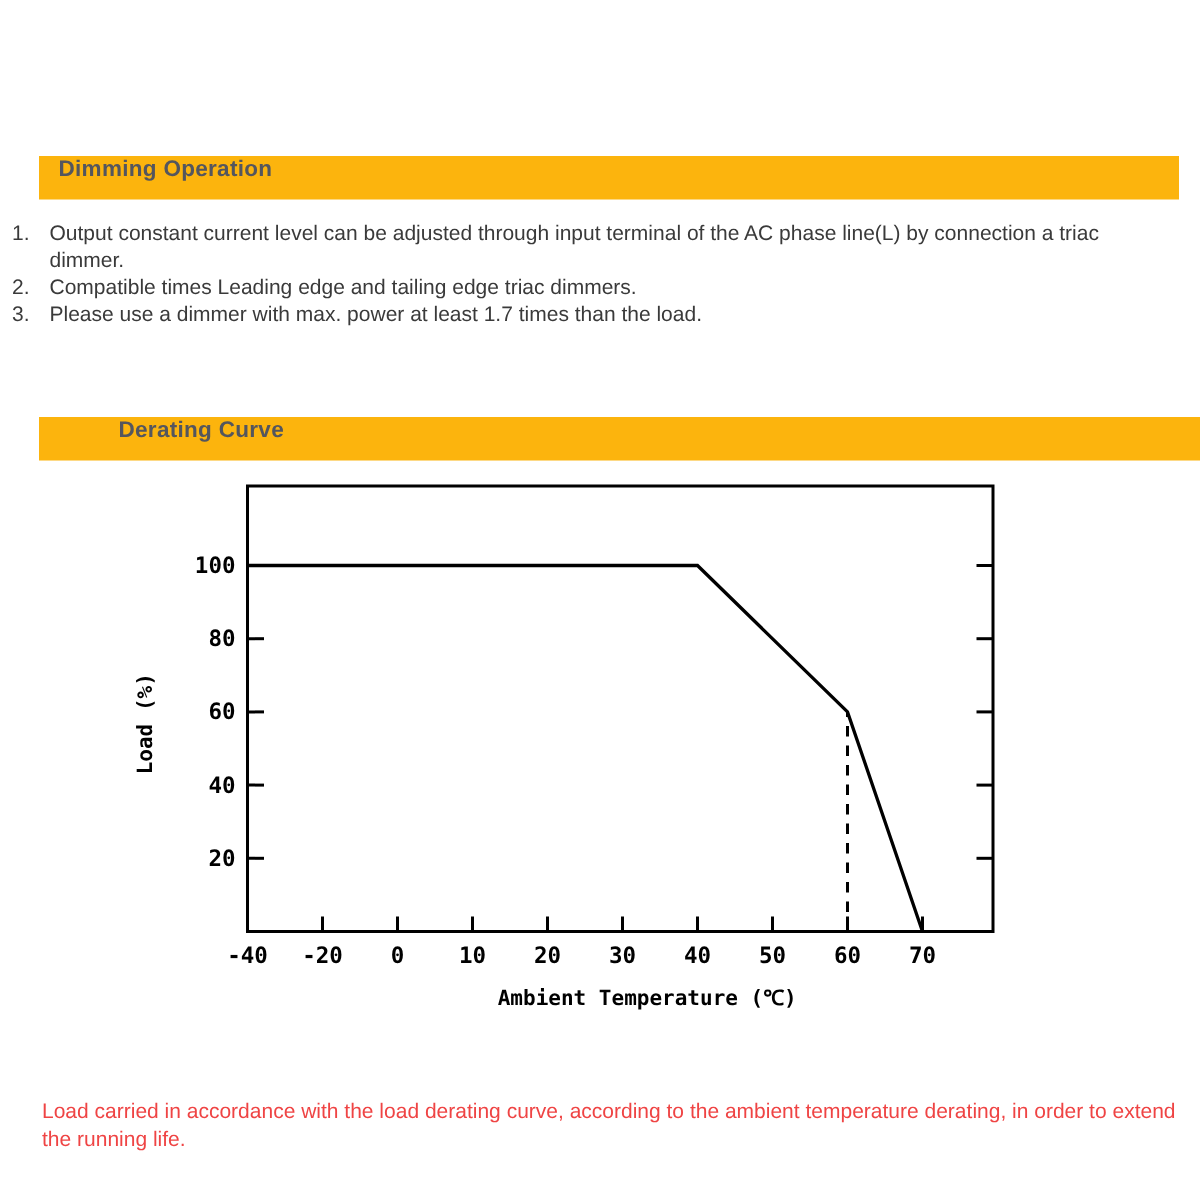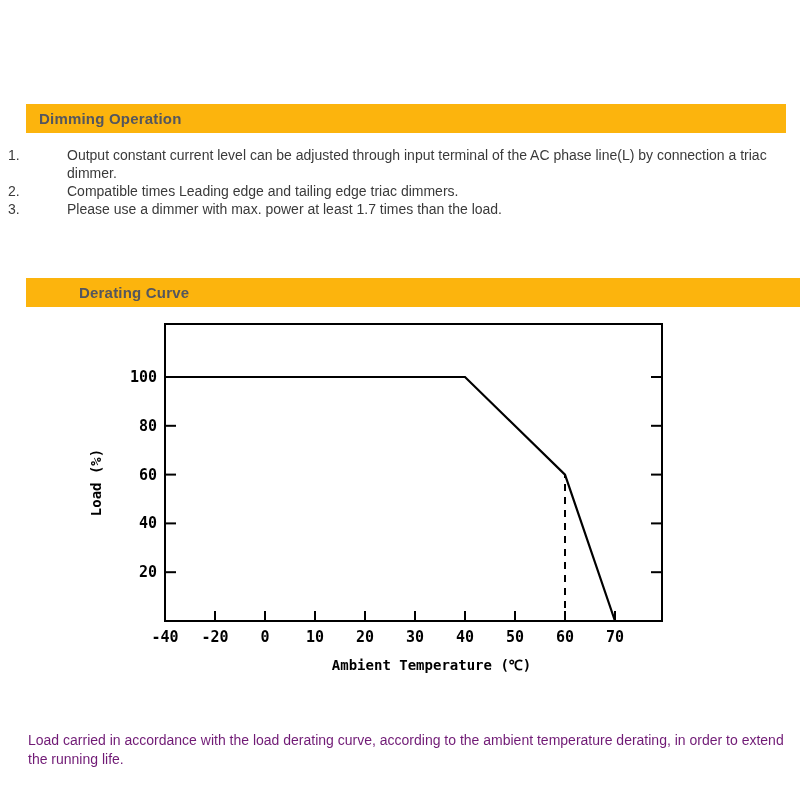--- a/index.html
+++ b/index.html
@@ -3,41 +3,41 @@
 <meta charset="utf-8">
 <style>
   html,body{margin:0;padding:0;background:#ffffff;}
   .page{
     position:relative;width:800px;height:800px;background:#ffffff;overflow:hidden;
     font-family:"Liberation Sans", sans-serif;color:#3a3a3a;
   }
   .section-bar{
     position:absolute;left:26px;width:760px;height:29px;
     background:#fcb40d;
-    display:flex;align-items:center;
+    display:flex;
   }
   .section-bar .bar-title{
     padding-left:13px;font-size:15px;font-weight:bold;color:#54565e;letter-spacing:.2px;
   }
   #bar-dimming{top:104px;}
   #bar-derating{top:278px;padding-left:40px;}
   .notes-list{
     position:absolute;left:8px;top:146px;width:778px;
     font-size:14px;line-height:18px;color:#3a3a3a;
   }
   .note-item{display:flex;}
   .note-num{width:25px;flex:0 0 25px;}
-  .note-text{flex:1;margin-left:34px;}
+  .note-text{flex:1;}
   .chart-wrap{
     position:absolute;left:85px;top:315px;width:620px;height:365px;
   }
   .chart-wrap svg{display:block;}
   .footer-note{
     position:absolute;left:28px;top:731px;width:762px;
-    font-size:14px;line-height:18.5px;color:#701a75;margin:0;
+    font-size:14px;line-height:18.5px;color:#ef4444;margin:0;
   }
 </style>
 </head>
 <body>
 
 <div class="page">
 
   <div class="section-bar" id="bar-dimming">
     <span class="bar-title">Dimming Operation</span>
   </div>

